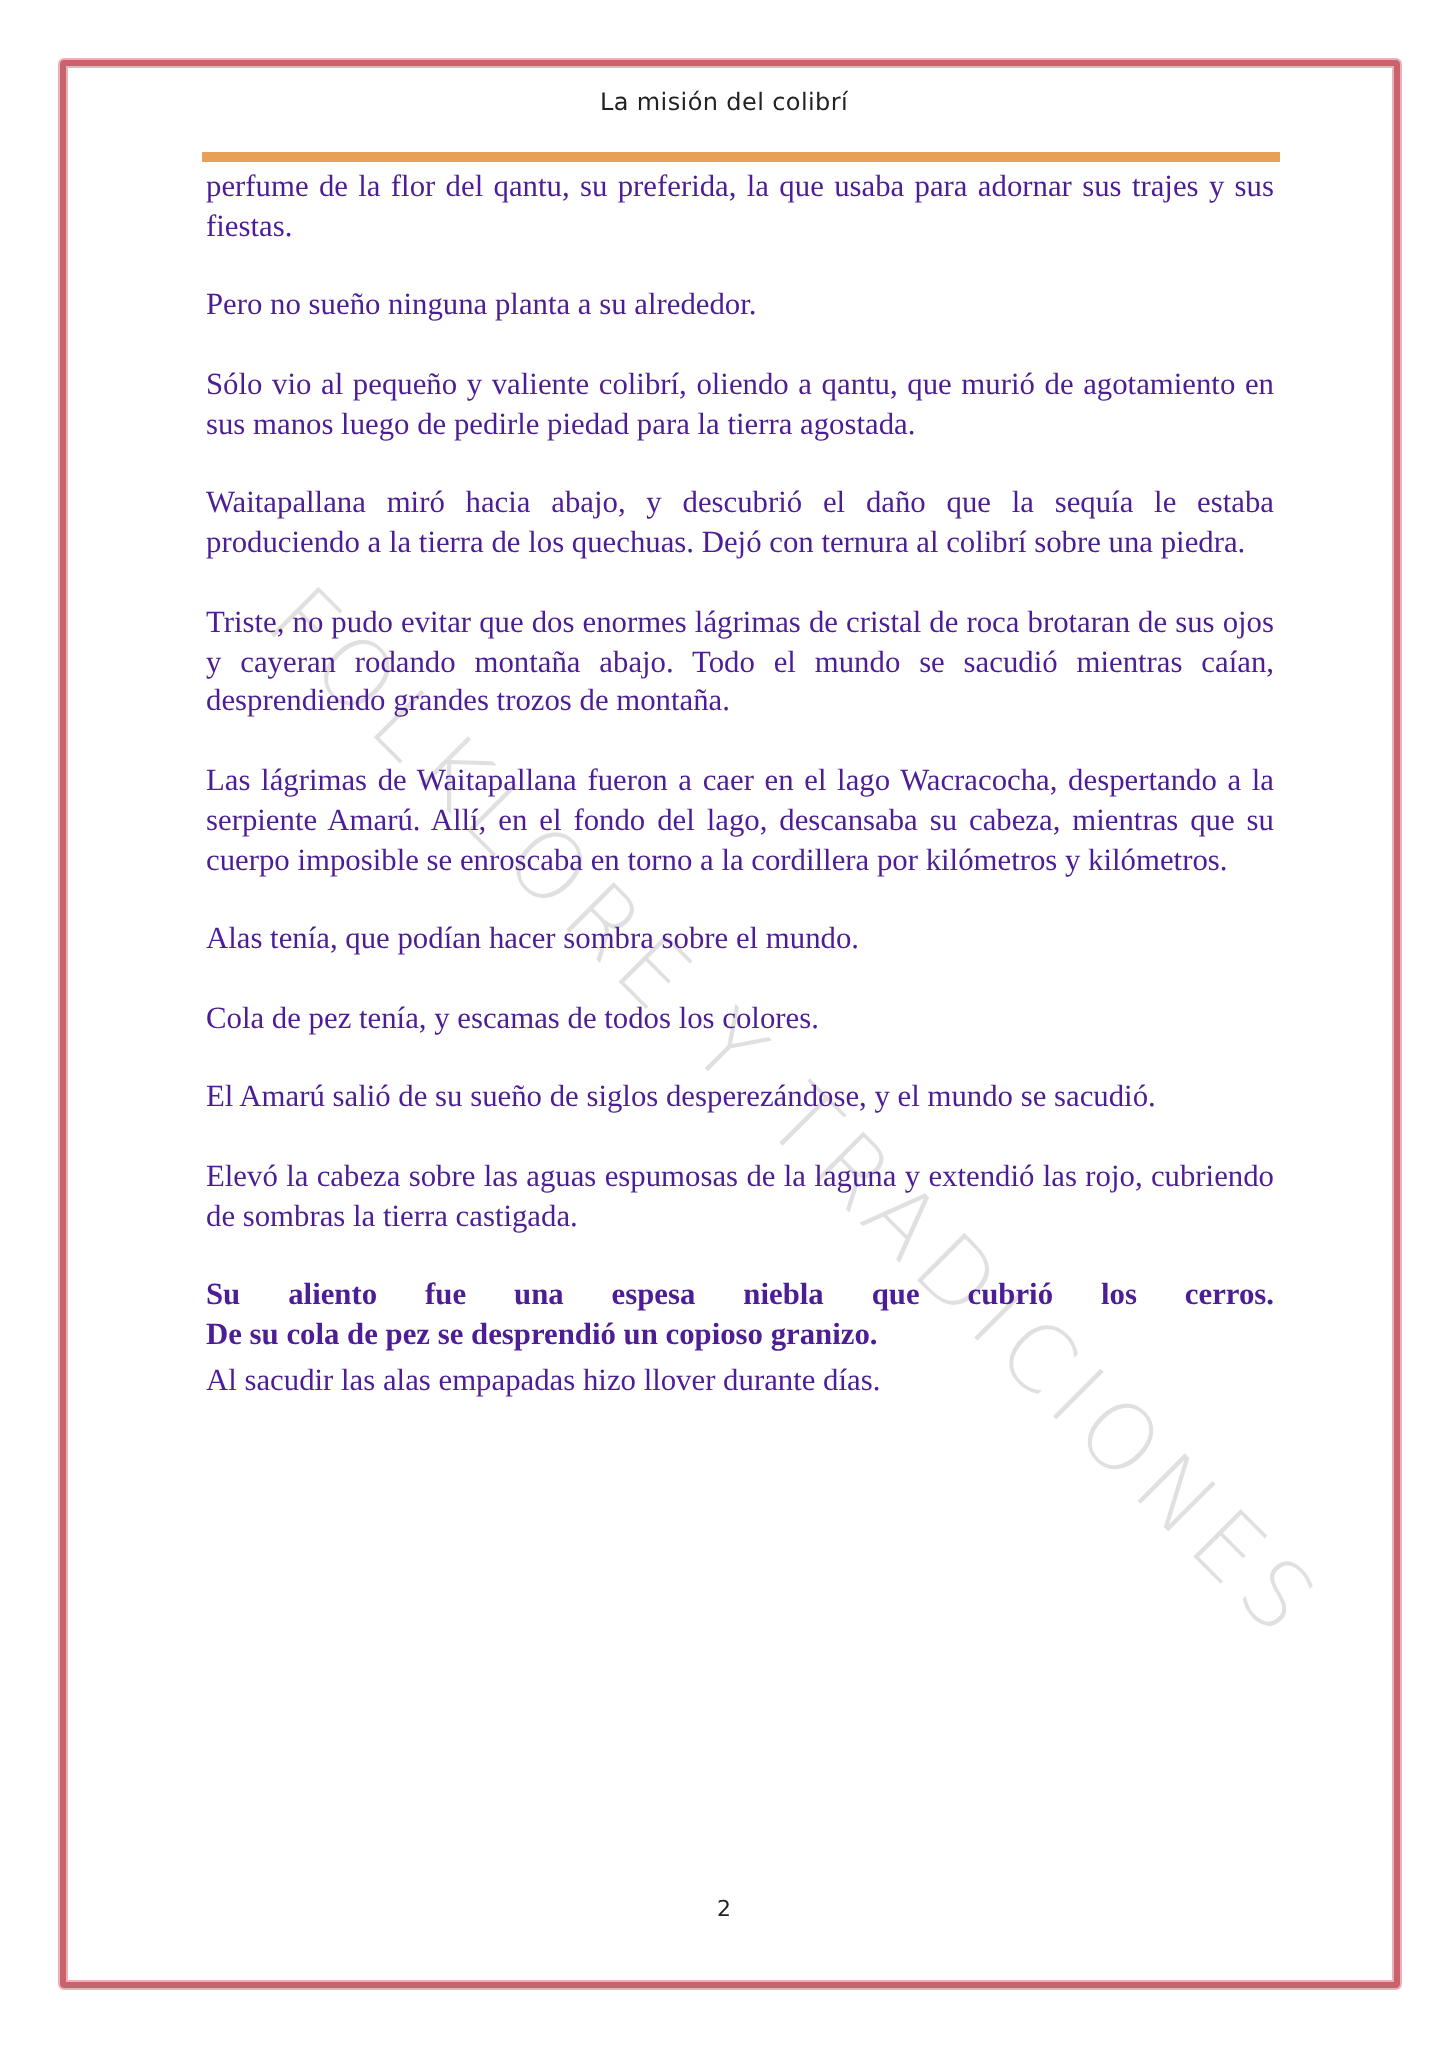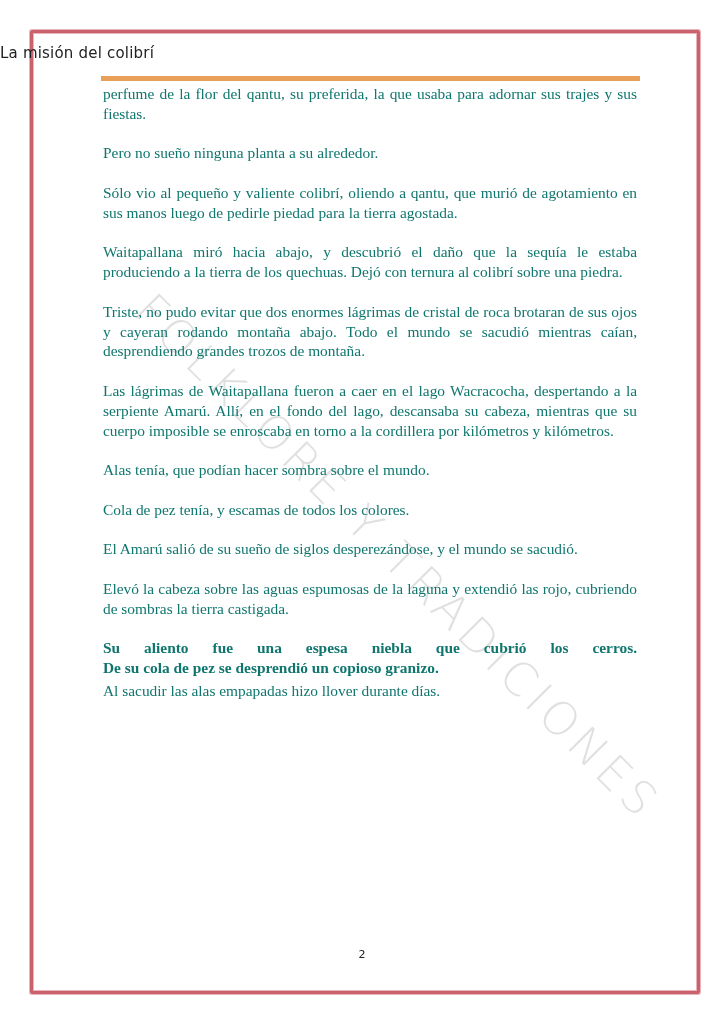--- a/index.html
+++ b/index.html
@@ -6,32 +6,32 @@
   body { width: 724px; height: 1024px; position: relative; overflow: hidden; }
   .page-border {
     position: absolute; left: 30px; top: 30px; width: 664px; height: 958px;
     border: 3px solid #c9626d;
     box-shadow: inset 0 0 0 1px #e8b4b9, 0 0 0 1px #e8b4b9;
     border-radius: 2px;
     background-image:
       repeating-linear-gradient(90deg, transparent 0 2px, rgba(255,255,255,0.0) 2px 3px);
   }
   .header-title {
-    position: absolute; left: 0; width: 724px; top: 44px; text-align: left;
-    font-family: "DejaVu Sans", sans-serif; font-size: 15px; color: #222;
+    position: absolute; left: 0; width: 724px; top: 44px; text-align: center;
+    font-family: "DejaVu Sans", sans-serif; font-size: 12px; color: #222;
     letter-spacing: 0.2px;
   }
   .header-rule {
     position: absolute; left: 101px; top: 76px; width: 539px; height: 5px;
     background: #e8a058;
   }
   .content {
     position: absolute; left: 103px; top: 84px; width: 534px;
     font-family: "Liberation Serif", serif; font-size: 15.4px; line-height: 19.8px;
-    color: #0f766e; text-align: justify;
+    color: #4c1d95; text-align: justify;
   }
   .content p { margin: 0 0 19.8px 0; }
   .page-number {
     position: absolute; left: 0; width: 724px; top: 948px; text-align: center;
     font-family: "DejaVu Sans", sans-serif; font-size: 11px; color: #222;
   }
   .watermark {
     position: absolute; left: 55px; top: 487px; width: 600px;
     transform: rotate(45deg); transform-origin: center center;
     font-family: "DejaVu Sans", sans-serif; font-size: 46px; font-weight: 300;

